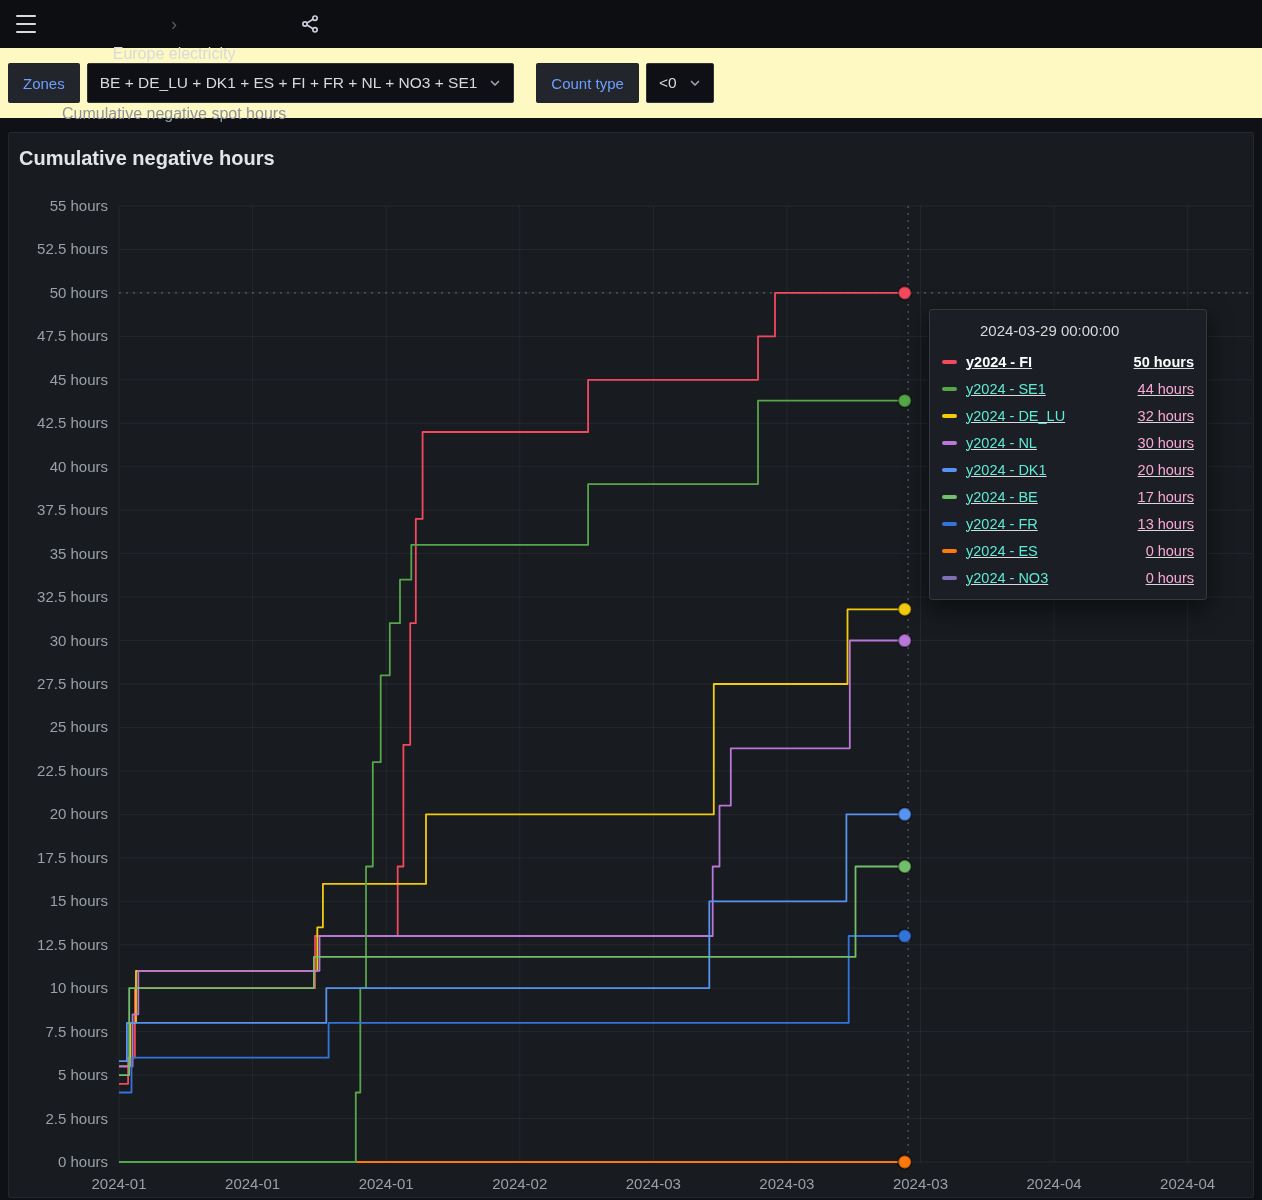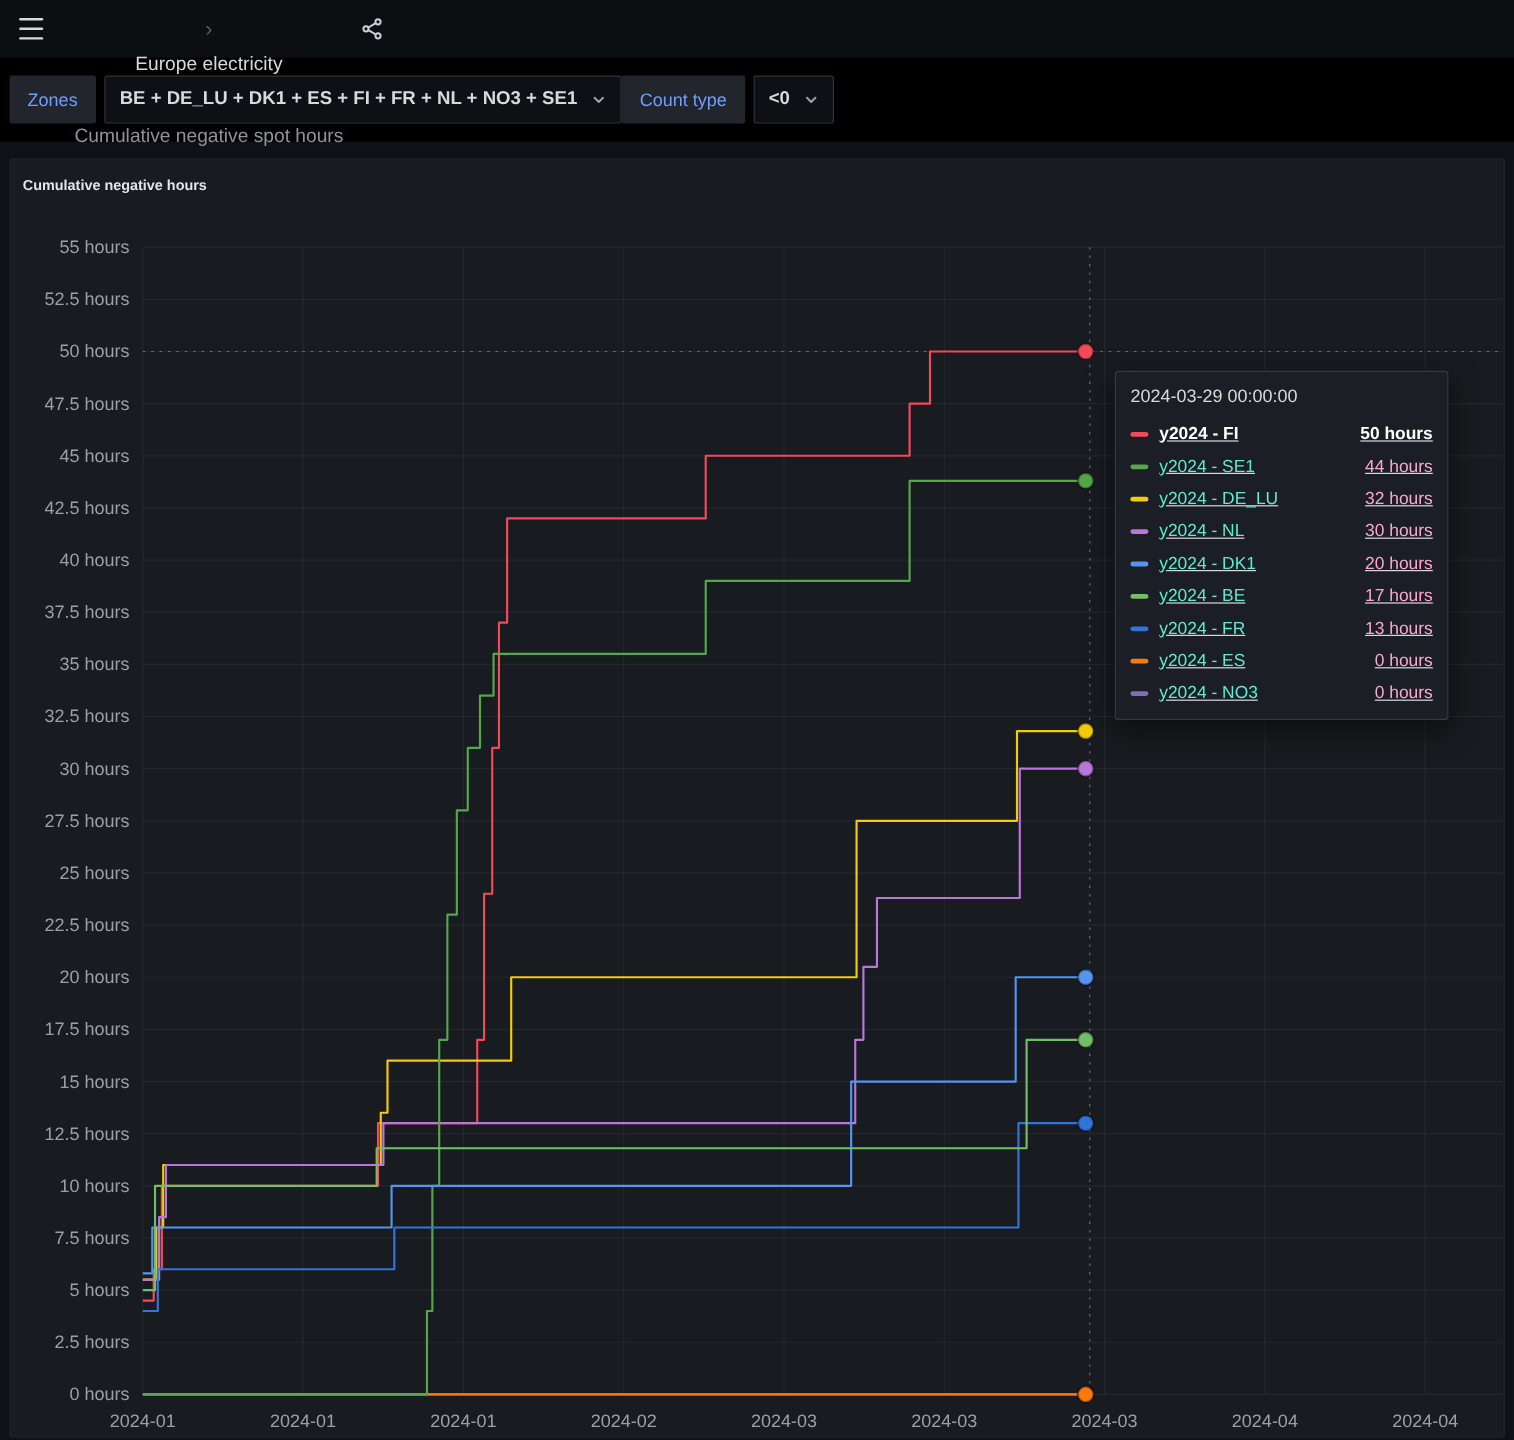--- a/index.html
+++ b/index.html
@@ -30,21 +30,22 @@
   .crumb { color: #d8d9da; cursor: pointer; white-space: nowrap; }
   .crumb.current { color: #8e939b; cursor: default; }
   .crumb-sep { color: #565b63; font-size: 18px; line-height: 1; }
   .share-btn { background:none; border:none; margin-left: 14px; cursor:pointer; display:flex; align-items:center; }
 
   
   .filterbar {
     display: flex;
     align-items: center;
     padding: 15px 8px;
-    background: #000000;
+    gap: 22px;
+    background: #fef9c3;
   }
   .filter-group { display: flex; align-items: stretch; gap: 7px; }
   .filter-label {
     background: #22252b;
     color: #6e9fff;
     font-size: 15px;
     font-weight: 500;
     display: flex; align-items: center;
     padding: 0 15px;
     height: 40px;
@@ -56,54 +57,53 @@
     border: 1px solid #2f343c;
     border-radius: 2px;
     height: 40px;
     display: flex; align-items: center;
     gap: 12px;
     padding: 0 12px;
     font-size: 15.5px;
     color: #d8d9da;
     cursor: pointer;
     white-space: nowrap;
-    font-weight: bold;
   }
 
   
   .panel {
     position: relative;
     margin: 14px 8px 0 8px;
     height: 1066px;
     background: #181b1f;
     border: 1px solid #24272d;
     border-radius: 2px;
   }
   .panel-title {
-    font-size: 12px;
+    font-size: 20px;
     font-weight: 700;
     color: #e4e5e9;
     margin: 14px 0 0 10px;
   }
   #chart-svg { position: absolute; top: 42px; left: 0; }
 
   
   .tooltip {
     position: absolute;
     left: 920px;
     top: 176px;
     width: 278px;
     background: #1b1e24;
     border: 1px solid #34383f;
     border-radius: 3px;
     box-shadow: 0 8px 24px rgba(0,0,0,0.55);
     padding: 10px 12px 8px 12px;
     z-index: 10;
   }
-  .tooltip-title { font-size: 15px; color: #d8d9da; padding: 2px 0 9px 0; }
+  .tooltip-title { font-size: 15px; color: #d8d9da; padding: 2px 0 9px 0; margin-left: 38px; }
   .tt-row { display: flex; align-items: center; height: 27px; font-size: 14.5px; gap: 9px; text-decoration: underline; }
   .tt-dash { width: 15px; height: 4px; border-radius: 4px; flex: none; }
   .tt-label { color: #5eead4; }
   .tt-value { margin-left: auto; color: #f9a8d4; }
   .tt-row.bold .tt-label, .tt-row.bold .tt-value { font-weight: 700; color: #ffffff; }
 </style>
 </head>
 <body>
 
 <header class="topbar">

